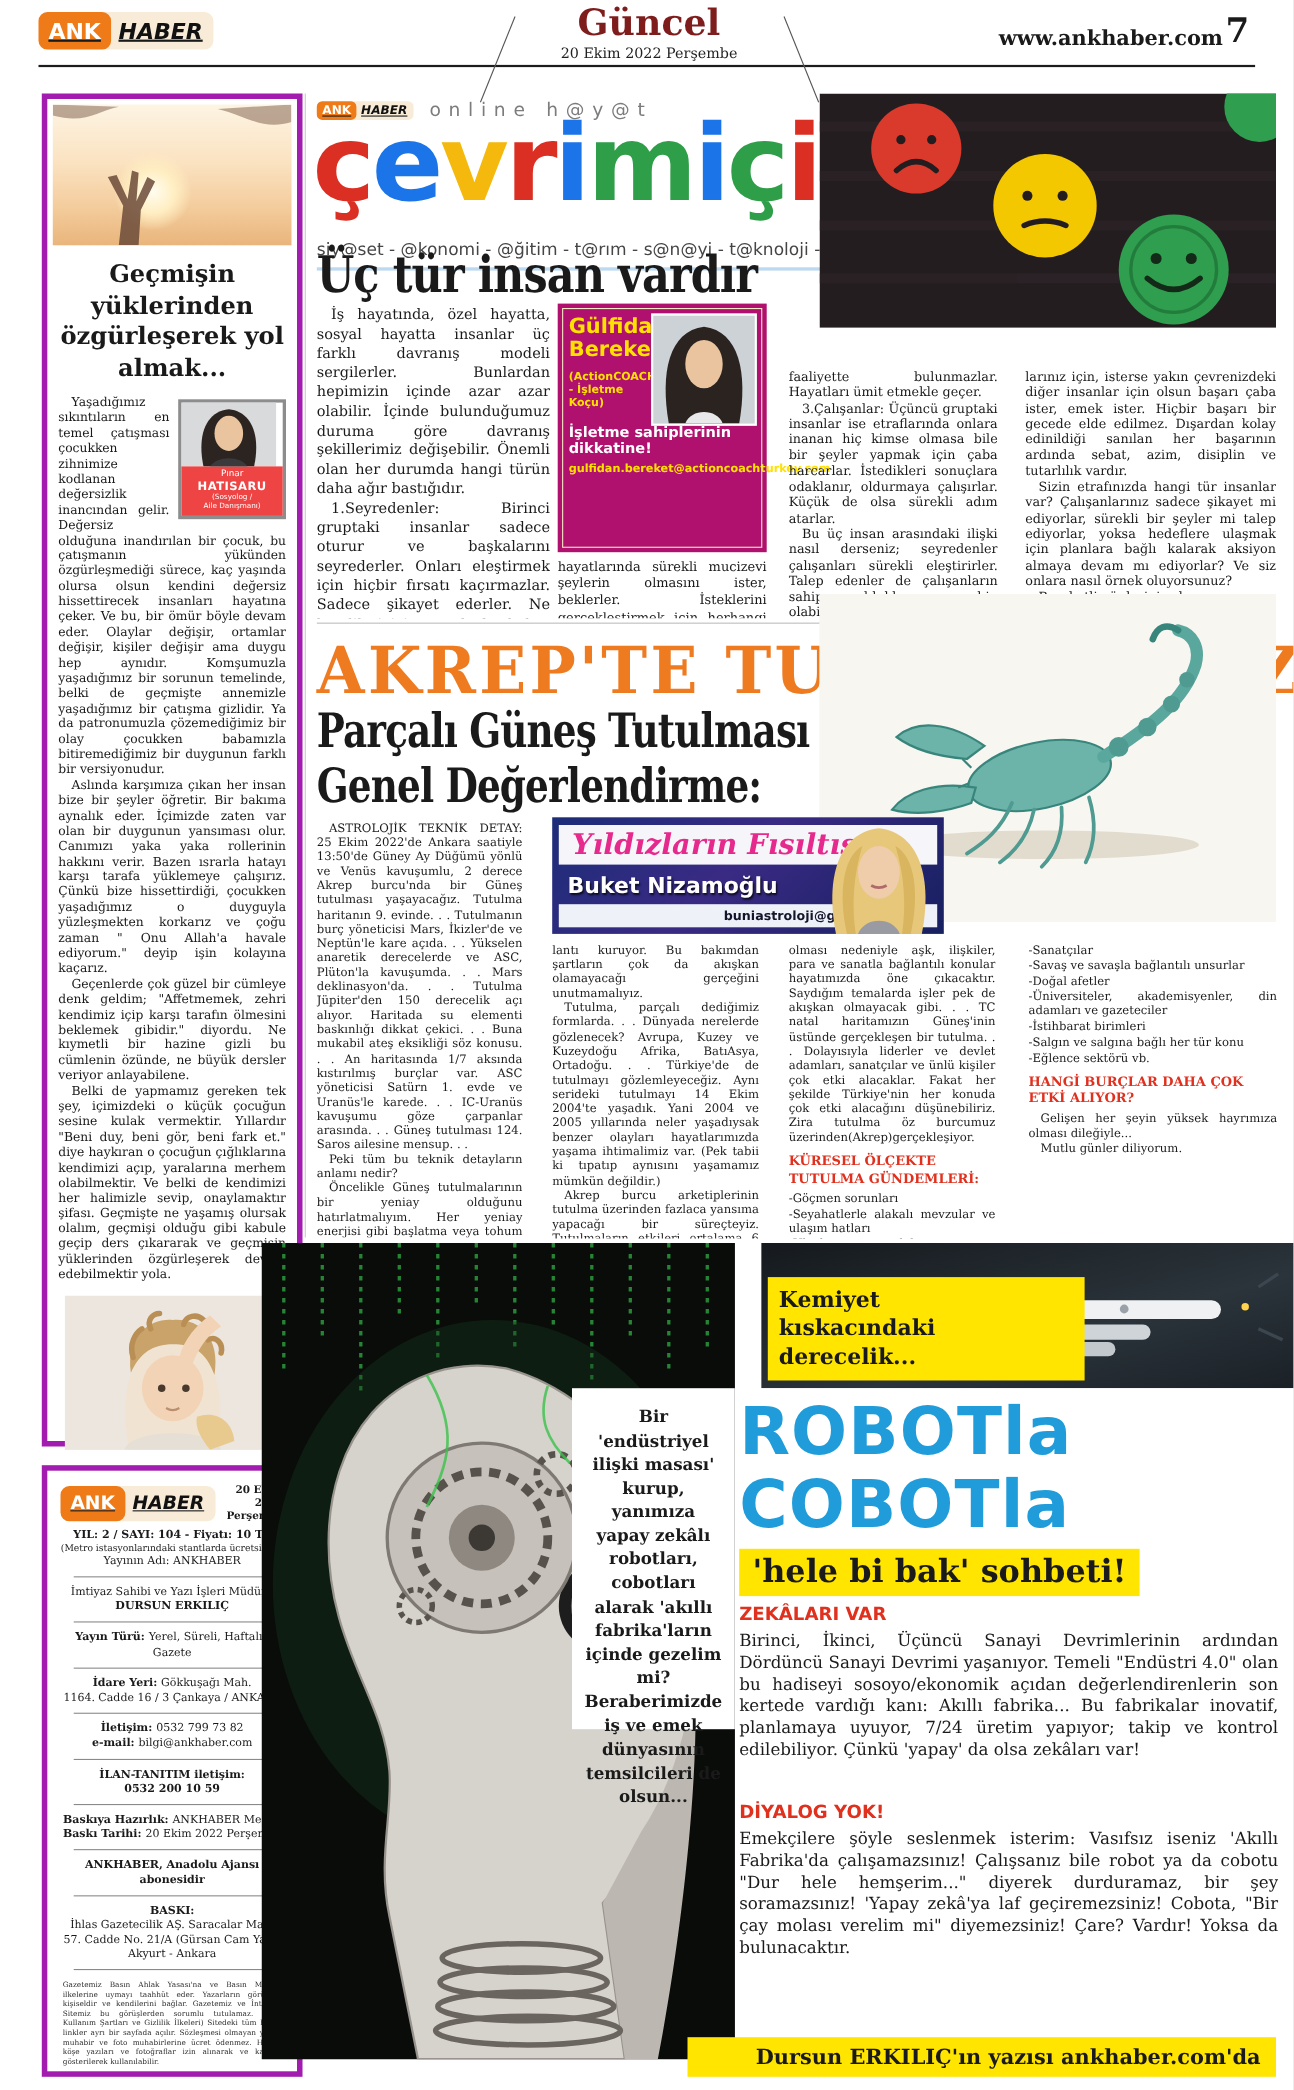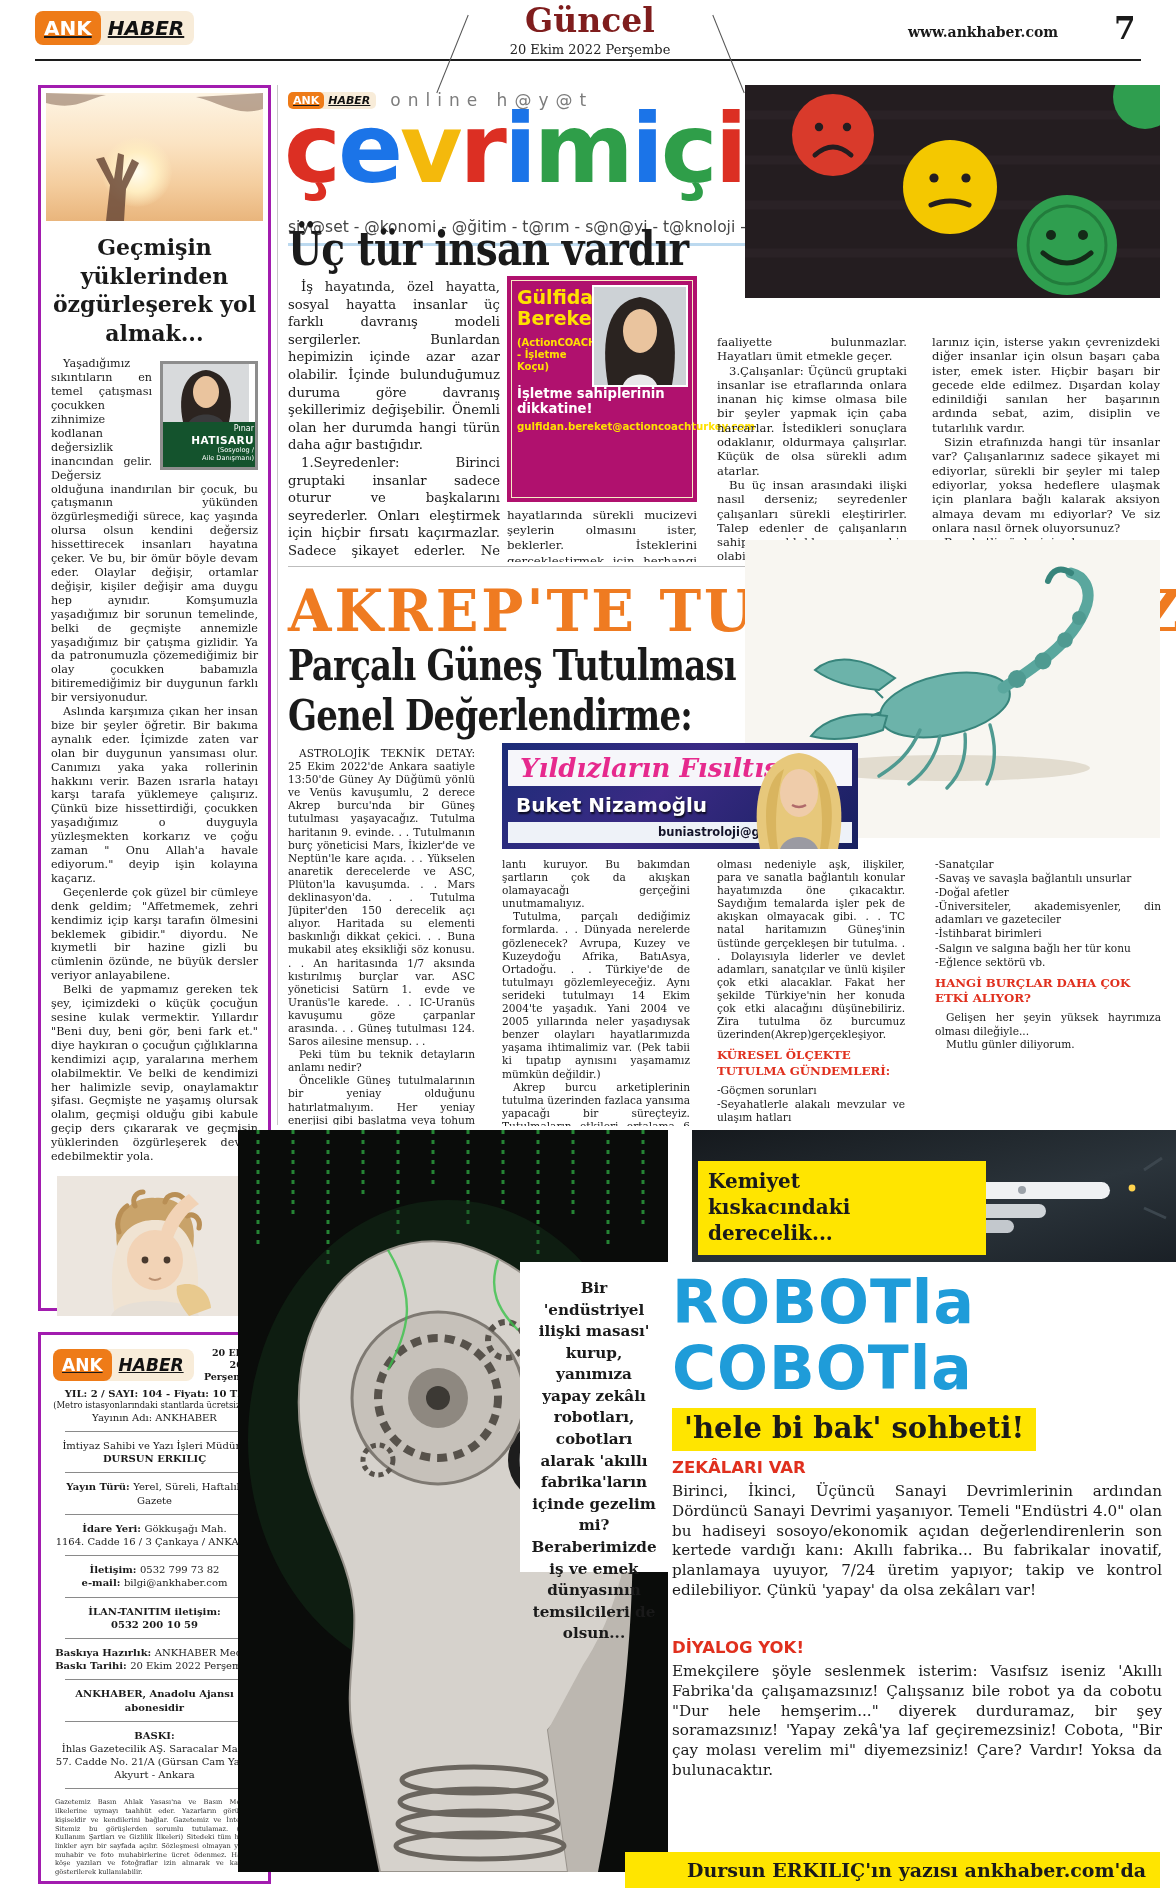--- a/index.html
+++ b/index.html
@@ -12,35 +12,35 @@
   .logo .haber{background:#f8ecd9;color:#111;font-style:italic;border-radius:0 8px 8px 0;
                padding:5px 10px 5px 14px;margin-left:-7px;}
   .logo.sm .ank{padding:2px 5px;border-radius:5px;}
   .logo.sm .haber{padding:2px 6px 2px 9px;border-radius:0 5px 5px 0;margin-left:-5px;}
   
   .hdr-rule{left:35px;top:59px;width:1106px;border-top:2px solid #1c1c1c;}
   .hdr-center{left:440px;top:4px;width:300px;text-align:center;background:#fff;z-index:2;}
   .hdr-section{font-size:33px;font-weight:bold;color:#7f1d1d;line-height:1.05;}
   .hdr-date{font-size:13px;color:#222;margin-top:3px;}
   .hdr-slash{width:0;height:84px;border-left:1.6px solid #555;top:12px;z-index:3;}
-  .hdr-site{left:908px;top:24px;font-size:14px;font-weight:bold;}
+  .hdr-site{left:908px;top:24px;font-size:19px;font-weight:bold;}
   .hdr-page{left:1114px;top:10px;font-size:31px;font-weight:bold;}
   .vdiv{left:277px;top:85px;height:1040px;border-left:1px solid #c7c7c7;}
   .hsep{left:288px;top:566px;width:872px;border-top:1px solid #bdbdbd;}
   
-  .panel{border:3px solid #a21caf;background:#fff;}
+  .panel{border:5px solid #a21caf;background:#fff;}
   .la{left:38px;top:85px;width:227px;height:1220px;}
   .sunrise{margin:5px;height:128px;background:linear-gradient(180deg,#fdf4e3 0%,#fbe3c2 40%,#f4cd9e 72%,#e9b57c 100%);position:relative;overflow:hidden;}
   .sunrise .sun{position:absolute;left:26%;top:34%;width:70px;height:70px;border-radius:50%;
       background:radial-gradient(circle,#fffdf0 0%,#ffeec2 40%,rgba(255,238,194,0) 72%);}
   .la-title{font-size:22px;font-weight:bold;text-align:center;line-height:1.3;margin:12px 8px 10px;}
   .la-body{font-size:11.2px;line-height:13.9px;text-align:justify;padding:0 10px;}
   .la-body p{margin:0;text-indent:12px;}
   .pinar{float:right;width:92px;margin:4px 0 4px 8px;border:3px solid #8d8d8d;background:#fff;}
-  .pinar .band{background:#14532d;color:#fff;text-align:right;padding:3px 1px 4px;font-family:"DejaVu Sans",sans-serif;}
+  .pinar .band{background:#ef4444;color:#fff;text-align:center;padding:3px 1px 4px;font-family:"DejaVu Sans",sans-serif;}
   .pinar .nm1{font-size:8px;line-height:1.1;}
   .pinar .nm2{font-size:10.5px;font-weight:bold;line-height:1.15;letter-spacing:.4px;}
   .pinar .rl{font-size:6.6px;line-height:1.25;}
   .child{margin:12px auto 0;width:196px;height:140px;}
   
   .mh{left:38px;top:1332px;width:227px;height:546px;font-size:10px;line-height:1.32;text-align:center;padding:0;}
   .mh-in{padding:12px 10px 6px;}
   .mh-top{display:flex;justify-content:space-between;align-items:center;padding:0 2px 4px;}
   .mh-date{font-size:9.5px;font-weight:bold;text-align:right;line-height:1.25;}
   .mh-rule{border-top:1px solid #8a8a8a;margin:7px 14px;}

